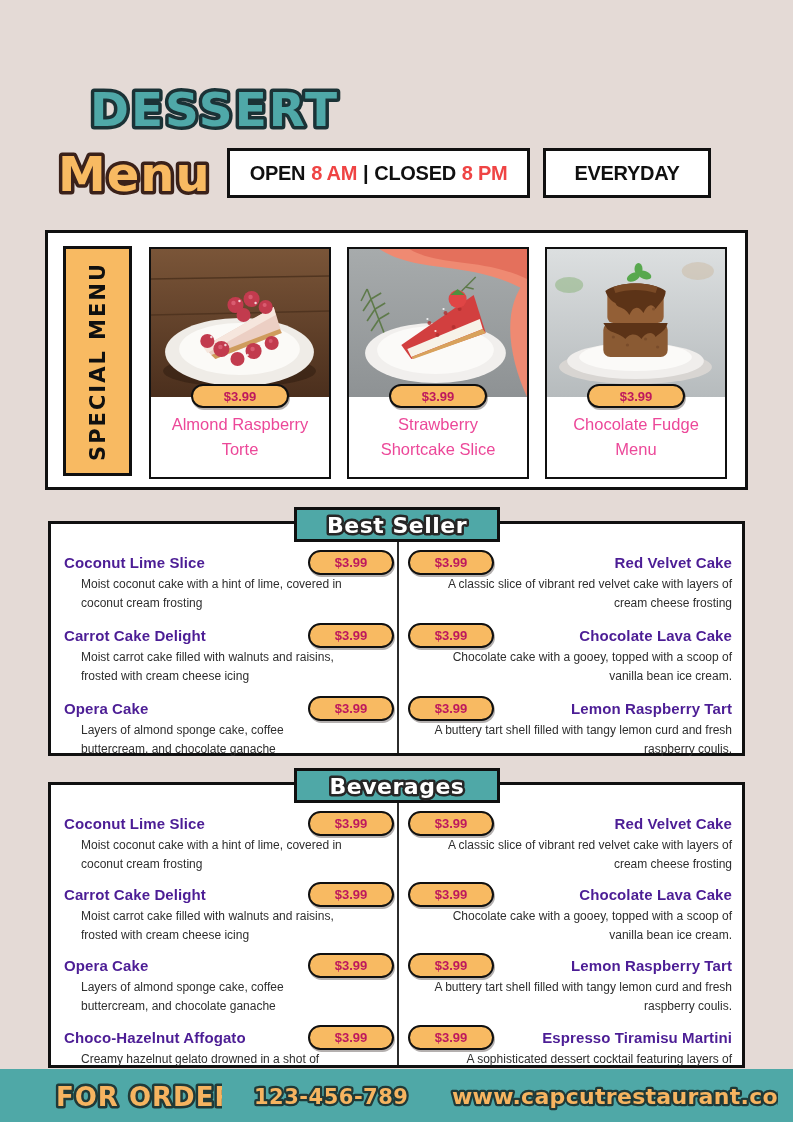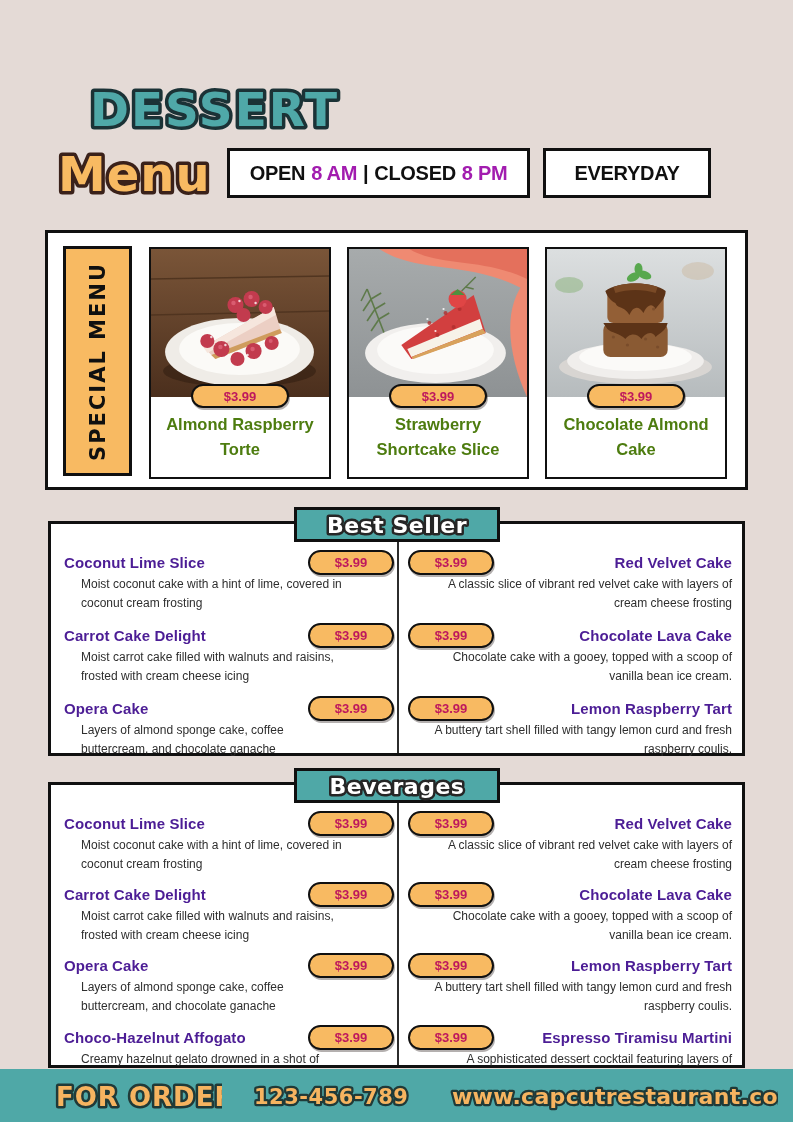--- a/index.html
+++ b/index.html
@@ -4,31 +4,31 @@
 <style>
   * { margin:0; padding:0; box-sizing:border-box; }
   html,body { width:793px; height:1122px; }
   body { font-family:"Liberation Sans", sans-serif; background:#e4dad6; position:relative; overflow:hidden; }
   .abs { position:absolute; }
   .panel { background:#ffffff; border:3px solid #101010; }
 
   
   .info-box { background:#ffffff; border:3px solid #101010; display:flex; align-items:center; justify-content:center;
               font-weight:800; font-size:20px; letter-spacing:-0.3px; color:#101010; }
-  .info-box .teal-t { color:#a21caf;text-align:right; }
+  .info-box .teal-t { color:#ef4444;text-align:right; }
   .info-box span { margin:0 3px; white-space:pre; }
 
   
   .special-label { background:#f8ba62; border:3px solid #101010; display:flex; align-items:center; justify-content:center; }
   .special-label .vtxt { writing-mode:vertical-rl; transform:rotate(180deg); font-weight:800; font-size:21px;
                          letter-spacing:2px; color:#101010; font-family:"DejaVu Sans", sans-serif; }
   .card { position:absolute; top:14px; width:182px; height:232px; background:#fff; border:2.5px solid #101010; }
   .card .img { width:100%; height:148px; display:block; }
   .card .name { height:80px; display:flex; align-items:center; justify-content:center; text-align:center;
-                font-size:16.5px; font-weight:700; color:#4d7c0f; line-height:1.5; }
+                font-size:16.5px; font-weight:400; color:#ec4899; line-height:1.5; }
   .card .name span { max-width:150px; }
   .pill { background:#f8ba62; border:2px solid #101010; border-radius:13px; display:flex; align-items:center;
           justify-content:center; font-weight:800; color:#be185d; box-shadow:1px 2px 0 rgba(40,30,25,0.35); }
   .card-pill { position:absolute; top:135px; left:50%; transform:translateX(-50%); width:98px; height:24px; font-size:13px; z-index:3; }
 
   
   .section-head { position:absolute; left:50%; transform:translateX(-50%); top:-17px; background:#4fa8a7;
                   border:3px solid #101010; width:206px; height:35px; display:flex; align-items:center; justify-content:center; z-index:4; }
   .divider { position:absolute; left:50%; top:18px; bottom:0; width:2px; background:#2c2c2c; }
   .col { position:absolute; top:26px; }
@@ -218,21 +218,21 @@
       <g fill="#58a84e">
         <ellipse cx="86" cy="28" rx="7" ry="4" transform="rotate(-25 86 28)"></ellipse>
         <ellipse cx="97" cy="26" rx="7" ry="4" transform="rotate(20 97 26)"></ellipse>
         <ellipse cx="91" cy="20" rx="4" ry="6"></ellipse>
       </g>
     </svg>
     <div class="pill card-pill">
       <span>$3.99</span>
     </div>
     <div class="name">
-      <span>Chocolate Almond Cake</span>
+      <span>Chocolate Fudge Menu</span>
     </div>
   </div>
 </div>
 
 <div class="abs panel" style="left:48px; top:521px; width:697px; height:235px;">
   <div class="section-head">
     <svg width="200" height="33" viewBox="0 0 200 33">
       <text class="bubble" x="100" y="25" text-anchor="middle" font-size="22" letter-spacing="0.5" fill="#ffffff" stroke="#262626" stroke-width="5">Best Seller</text>
     </svg>
   </div>

